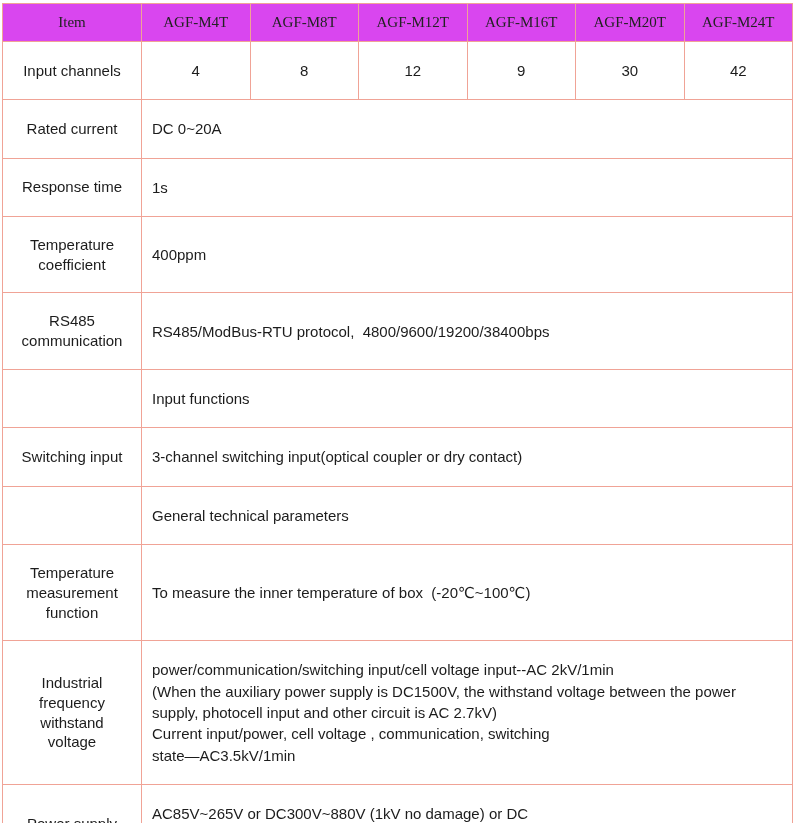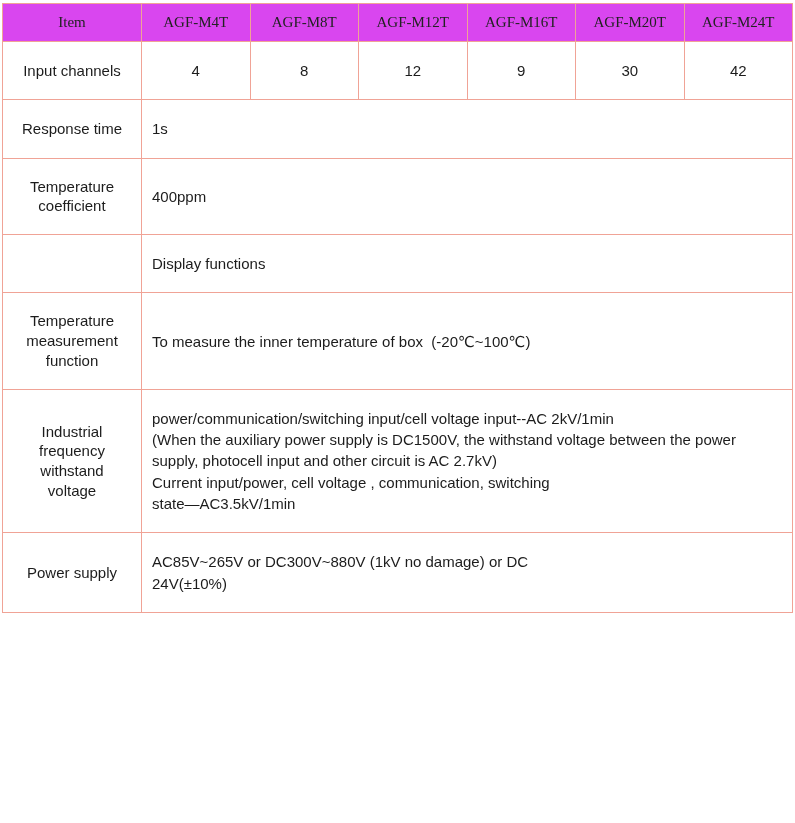--- a/index.html
+++ b/index.html
@@ -82,40 +82,57 @@
     <tr style="height:38px">
       <td class="label">Input channels</td>
       <td class="value center">4</td>
       <td class="value center">8</td>
       <td class="value center">12</td>
       <td class="value center">9</td>
       <td class="value center">30</td>
       <td class="value center">42</td>
     </tr>
 
+    <tr style="height:39px">
+      <td class="label">Rated current</td>
+      <td class="value" colspan="6">DC 0~20A</td>
+    </tr>
 
     <tr style="height:25px">
       <td class="label">Response time</td>
       <td class="value" colspan="6">1s</td>
     </tr>
 
 
     <tr style="height:40px">
       <td class="label">Temperature
 coefficient</td>
       <td class="value" colspan="6">400ppm</td>
     </tr>
 
+    <tr style="height:42px">
+      <td class="label">RS485
+communication</td>
+      <td class="value" colspan="6">RS485/ModBus-RTU protocol,  4800/9600/19200/38400bps</td>
+    </tr>
 
     <tr style="height:39px">
       <td class="label"></td>
-      <td class="value" colspan="6">Display functions</td>
+      <td class="value" colspan="6">Input functions</td>
     </tr>
 
+    <tr style="height:39px">
+      <td class="label">Switching input</td>
+      <td class="value" colspan="6">3-channel switching input(optical coupler or dry contact)</td>
+    </tr>
 
+    <tr style="height:38px">
+      <td class="label"></td>
+      <td class="value" colspan="6">General technical parameters</td>
+    </tr>
 
 
     <tr style="height:64px">
       <td class="label">Temperature
 measurement
 function</td>
       <td class="value" colspan="6">To measure the inner temperature of box  (-20℃~100℃)</td>
     </tr>
 
 

